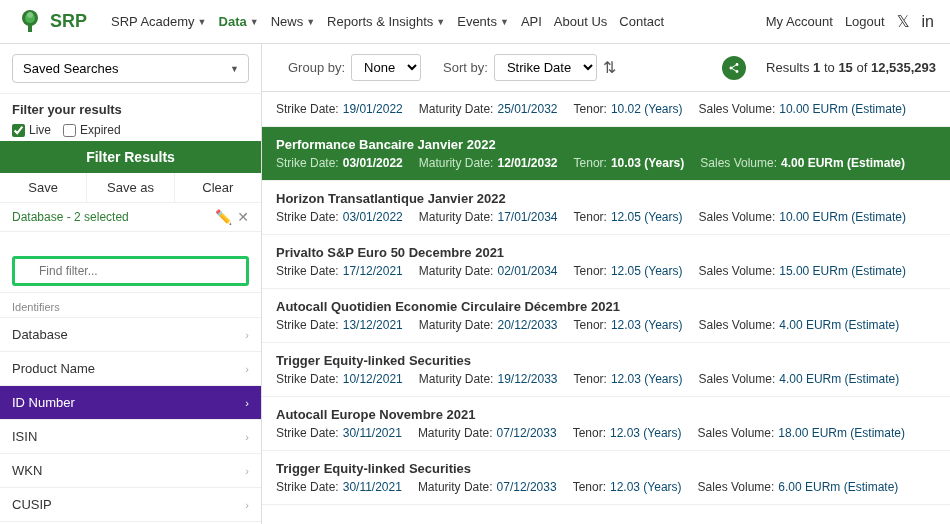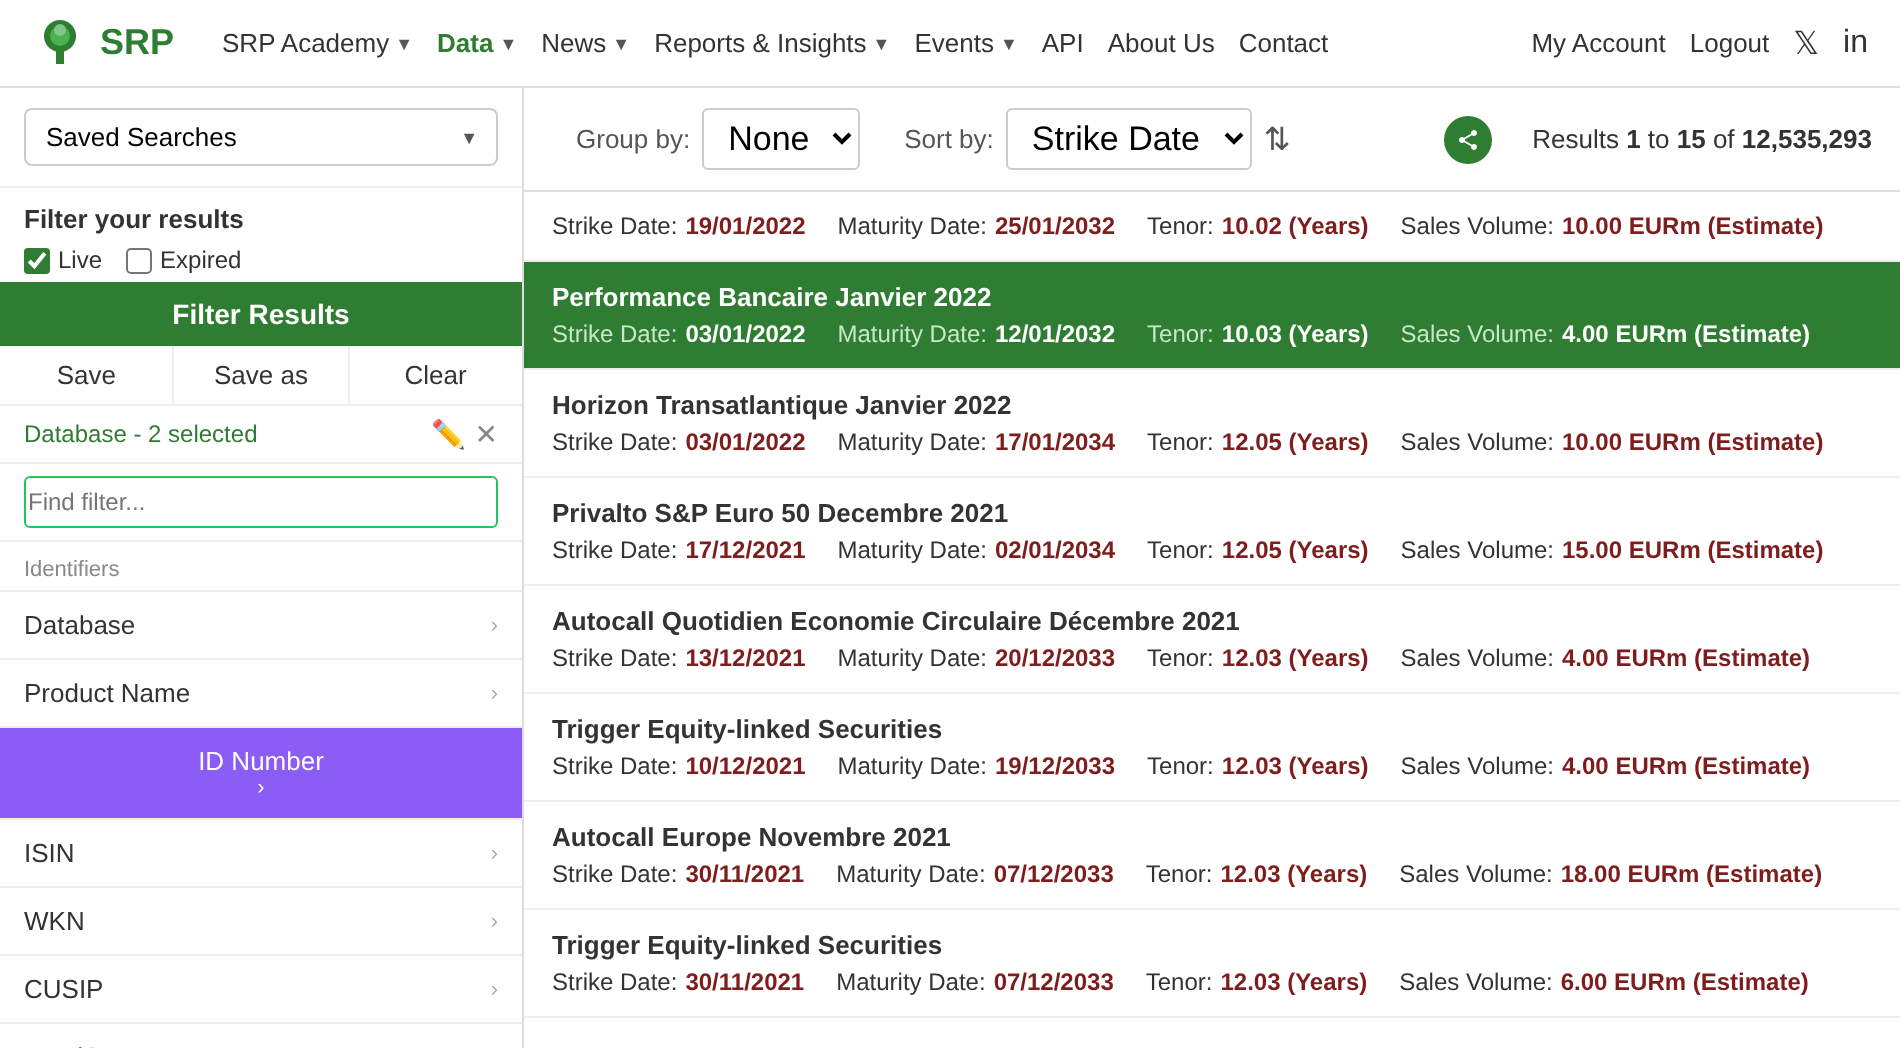--- a/index.html
+++ b/index.html
@@ -36,51 +36,51 @@
 
     .filter-actions { display: flex; border-bottom: 1px solid #eee; }
     .filter-actions button { flex: 1; padding: 7px 0; border: none; background: #fff; cursor: pointer; font-size: 13px; color: #333; border-right: 1px solid #eee; }
     .filter-actions button:last-child { border-right: none; }
 
     .database-tag { display: flex; align-items: center; gap: 14px; padding: 6px 12px; font-size: 12px; color: #2e7d32; border-bottom: 1px solid #eee; }
     .database-tag-icons { display: flex; gap: 4px; margin-left: auto; }
     .database-tag-icons span { cursor: pointer; color: #888; font-size: 14px; }
 
     .find-filter { padding: 6px 12px; border-bottom: 1px solid #eee; }
-    .find-filter input { width: 100%; padding: 5px 1px; border: 1px solid #22c55e; border-radius: 3px; font-size: 12px; color: #999; }
+    .find-filter input { width: 100%; padding: 5px 24px; border: 3px solid #22c55e; border-radius: 3px; font-size: 12px; color: #999; margin-top: 18px; }
 
     .filter-section-title { padding: 8px 12px 4px; font-size: 11px; color: #888; font-weight: normal; border-bottom: 1px solid #eee; }
 
     .filter-item { display: flex; align-items: center; justify-content: space-between; padding: 9px 12px; border-bottom: 1px solid #eee; cursor: pointer; font-size: 13px; }
-    .filter-item.active { background: #8b5cf6; color: #fff; flex-direction: column; }
+    .filter-item.active { background: #4c1d95; color: #fff; }
     .filter-item .chevron-right { font-size: 11px; color: #aaa; }
     .filter-item.active .chevron-right { color: #fff; }
 
     
     .main { flex: 1; display: flex; flex-direction: column; overflow: hidden; }
 
     .toolbar { display: flex; align-items: center; gap: 10px; padding: 10px 14px; border-bottom: 1px solid #ddd; }
     .toolbar-group { display: flex; align-items: center; gap: 6px; font-size: 13px; margin-left: 12px; }
     .toolbar-label { color: #555; }
-    .toolbar-select { padding: 4px 8px; border: 1px solid #ccc; border-radius: 3px; font-size: 17px; background: #fff; cursor: pointer; }
+    .toolbar-select { padding: 4px 8px; border: 1px solid #ccc; border-radius: 3px; font-size: 13px; background: #fff; cursor: pointer; }
     .toolbar-sort-icon { font-size: 16px; color: #555; cursor: pointer; }
     .toolbar-spacer { flex: 1; }
     .results-info { font-size: 13px; color: #333; display: flex; align-items: center; gap: 20px; }
     .share-icon { width: 24px; height: 24px; background: #2e7d32; border-radius: 50%; display: flex; align-items: center; justify-content: center; cursor: pointer; }
     .share-icon svg { width: 12px; height: 12px; fill: #fff; }
 
     .results-list { flex: 1; overflow-y: auto; }
     .result-item { padding: 10px 14px; border-bottom: 1px solid #eee; cursor: pointer; }
     .result-item.highlighted { background: #2e7d32; color: #fff; }
     .result-item-title { font-size: 13px; font-weight: bold; margin-bottom: 4px; }
     .result-item.highlighted .result-item-title { color: #fff; }
     .result-item-meta { display: flex; gap: 16px; font-size: 12px; color: #555; flex-wrap: wrap; }
     .result-item.highlighted .result-item-meta { color: #e0f0e0; }
     .result-item-meta span { display: flex; gap: 4px; }
-    .result-item-meta span strong { color: #7f1d1d; font-weight: bold; }
+    .result-item-meta span strong { color: #0c4a6e; font-weight: normal; }
     .result-item.highlighted .result-item-meta span strong { color: #fff; font-weight: bold; }
     .meta-label { color: #333; }
     .result-item.highlighted .meta-label { color: #c8e6c9; }
   </style>
 </head>
 <body>
 
 <nav class="nav">
   <div class="nav-logo">
     <svg class="nav-logo-icon" viewBox="0 0 28 28">

